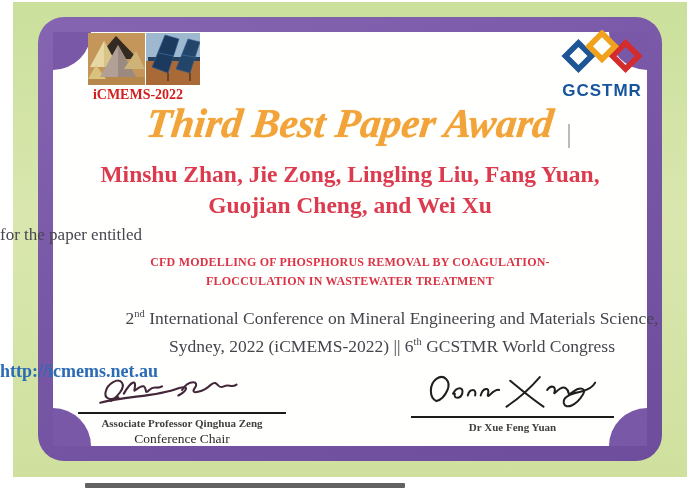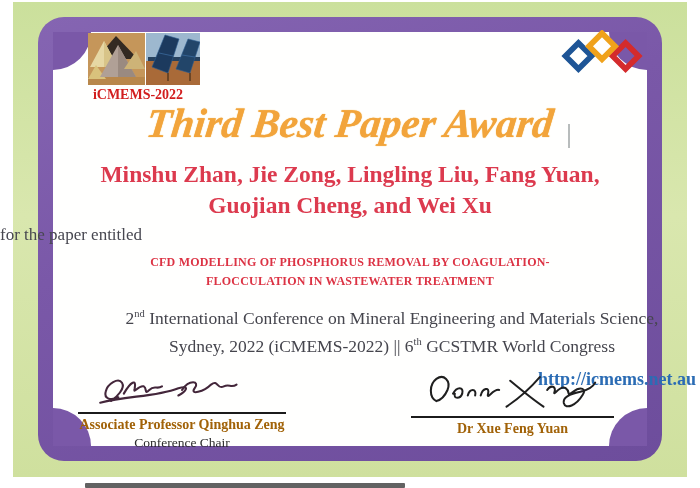--- a/index.html
+++ b/index.html
@@ -54,28 +54,28 @@
   .paper-title{
     position:absolute;left:0;top:253px;width:700px;text-align:center;
     font-weight:bold;font-size:12px;line-height:19px;color:#dc3344;letter-spacing:0.2px;
   }
   .conference{
     position:absolute;left:0;top:302px;width:700px;text-align:center;
     font-size:17.5px;line-height:24px;color:#45454d;white-space:nowrap;margin-left:42px;
   }
   .conference sup{font-size:60%;}
   .website{
-    position:absolute;left:0;top:361px;width:696px;text-align:right;
-    font-weight:bold;font-size:18px;color:#2b6cb4;margin-top:8px;
+    position:absolute;left:0;top:361px;width:696px;text-align:left;
+    font-weight:bold;font-size:18px;color:#2b6cb4;
   }
   .sig-block{position:absolute;text-align:center;}
   .sig-block.chair{left:72px;top:370px;width:220px;}
   .sig-block.secretary{left:405px;top:366px;width:215px;}
   .sig-line{border-top:2px solid #1b1b1b;margin:2px 6px 0 6px;}
-  .sig-name{font-weight:bold;font-size:14px;color:#a16207;margin-top:3px;}
+  .sig-name{font-weight:bold;font-size:11px;color:#404040;margin-top:3px;}
   .sig-role{font-weight:normal;font-size:13.5px;color:#2c2c2c;margin-top:2px;}
   .sig-script{display:block;margin:0 auto;}
   .artifact-strip{
     position:absolute;left:85px;top:483px;width:320px;height:5px;
     background:#474747;opacity:.85;border-radius:1px;
   }
   .artifact-line{
     position:absolute;left:568px;top:124px;width:2px;height:24px;
     background:#9aa0a0;opacity:.7;
   }
@@ -117,20 +117,21 @@
       <line x1="44" y1="40" x2="44" y2="48" stroke="#5a3a1e" stroke-width="1.5"></line>
     </svg>
   </div>
   <div class="photo-caption">iCMEMS-2022</div>
 
   <svg class="gcstmr-logo" viewBox="0 0 110 64">
     <path d="M26 16 L42 32 L26 48 L10 32 Z" fill="none" stroke="#1e5596" stroke-width="7"></path>
     <path d="M84 16 L100 32 L84 48 L68 32 Z" fill="none" stroke="#d42b2c" stroke-width="7"></path>
     <path d="M55 4 L71 20 L55 36 L39 20 Z" fill="none" stroke="#f0a21c" stroke-width="7"></path>
   </svg>
+  <div class="gcstmr-label">GCSTMR</div>
 
   <div class="award-title">Third Best Paper Award</div>
 
   <div class="authors">
     <div>Minshu Zhan, Jie Zong, Lingling Liu, Fang Yuan,</div>
     <div>Guojian Cheng, and Wei Xu</div>
   </div>
 
   <div class="for-text">for the paper entitled</div>
 

